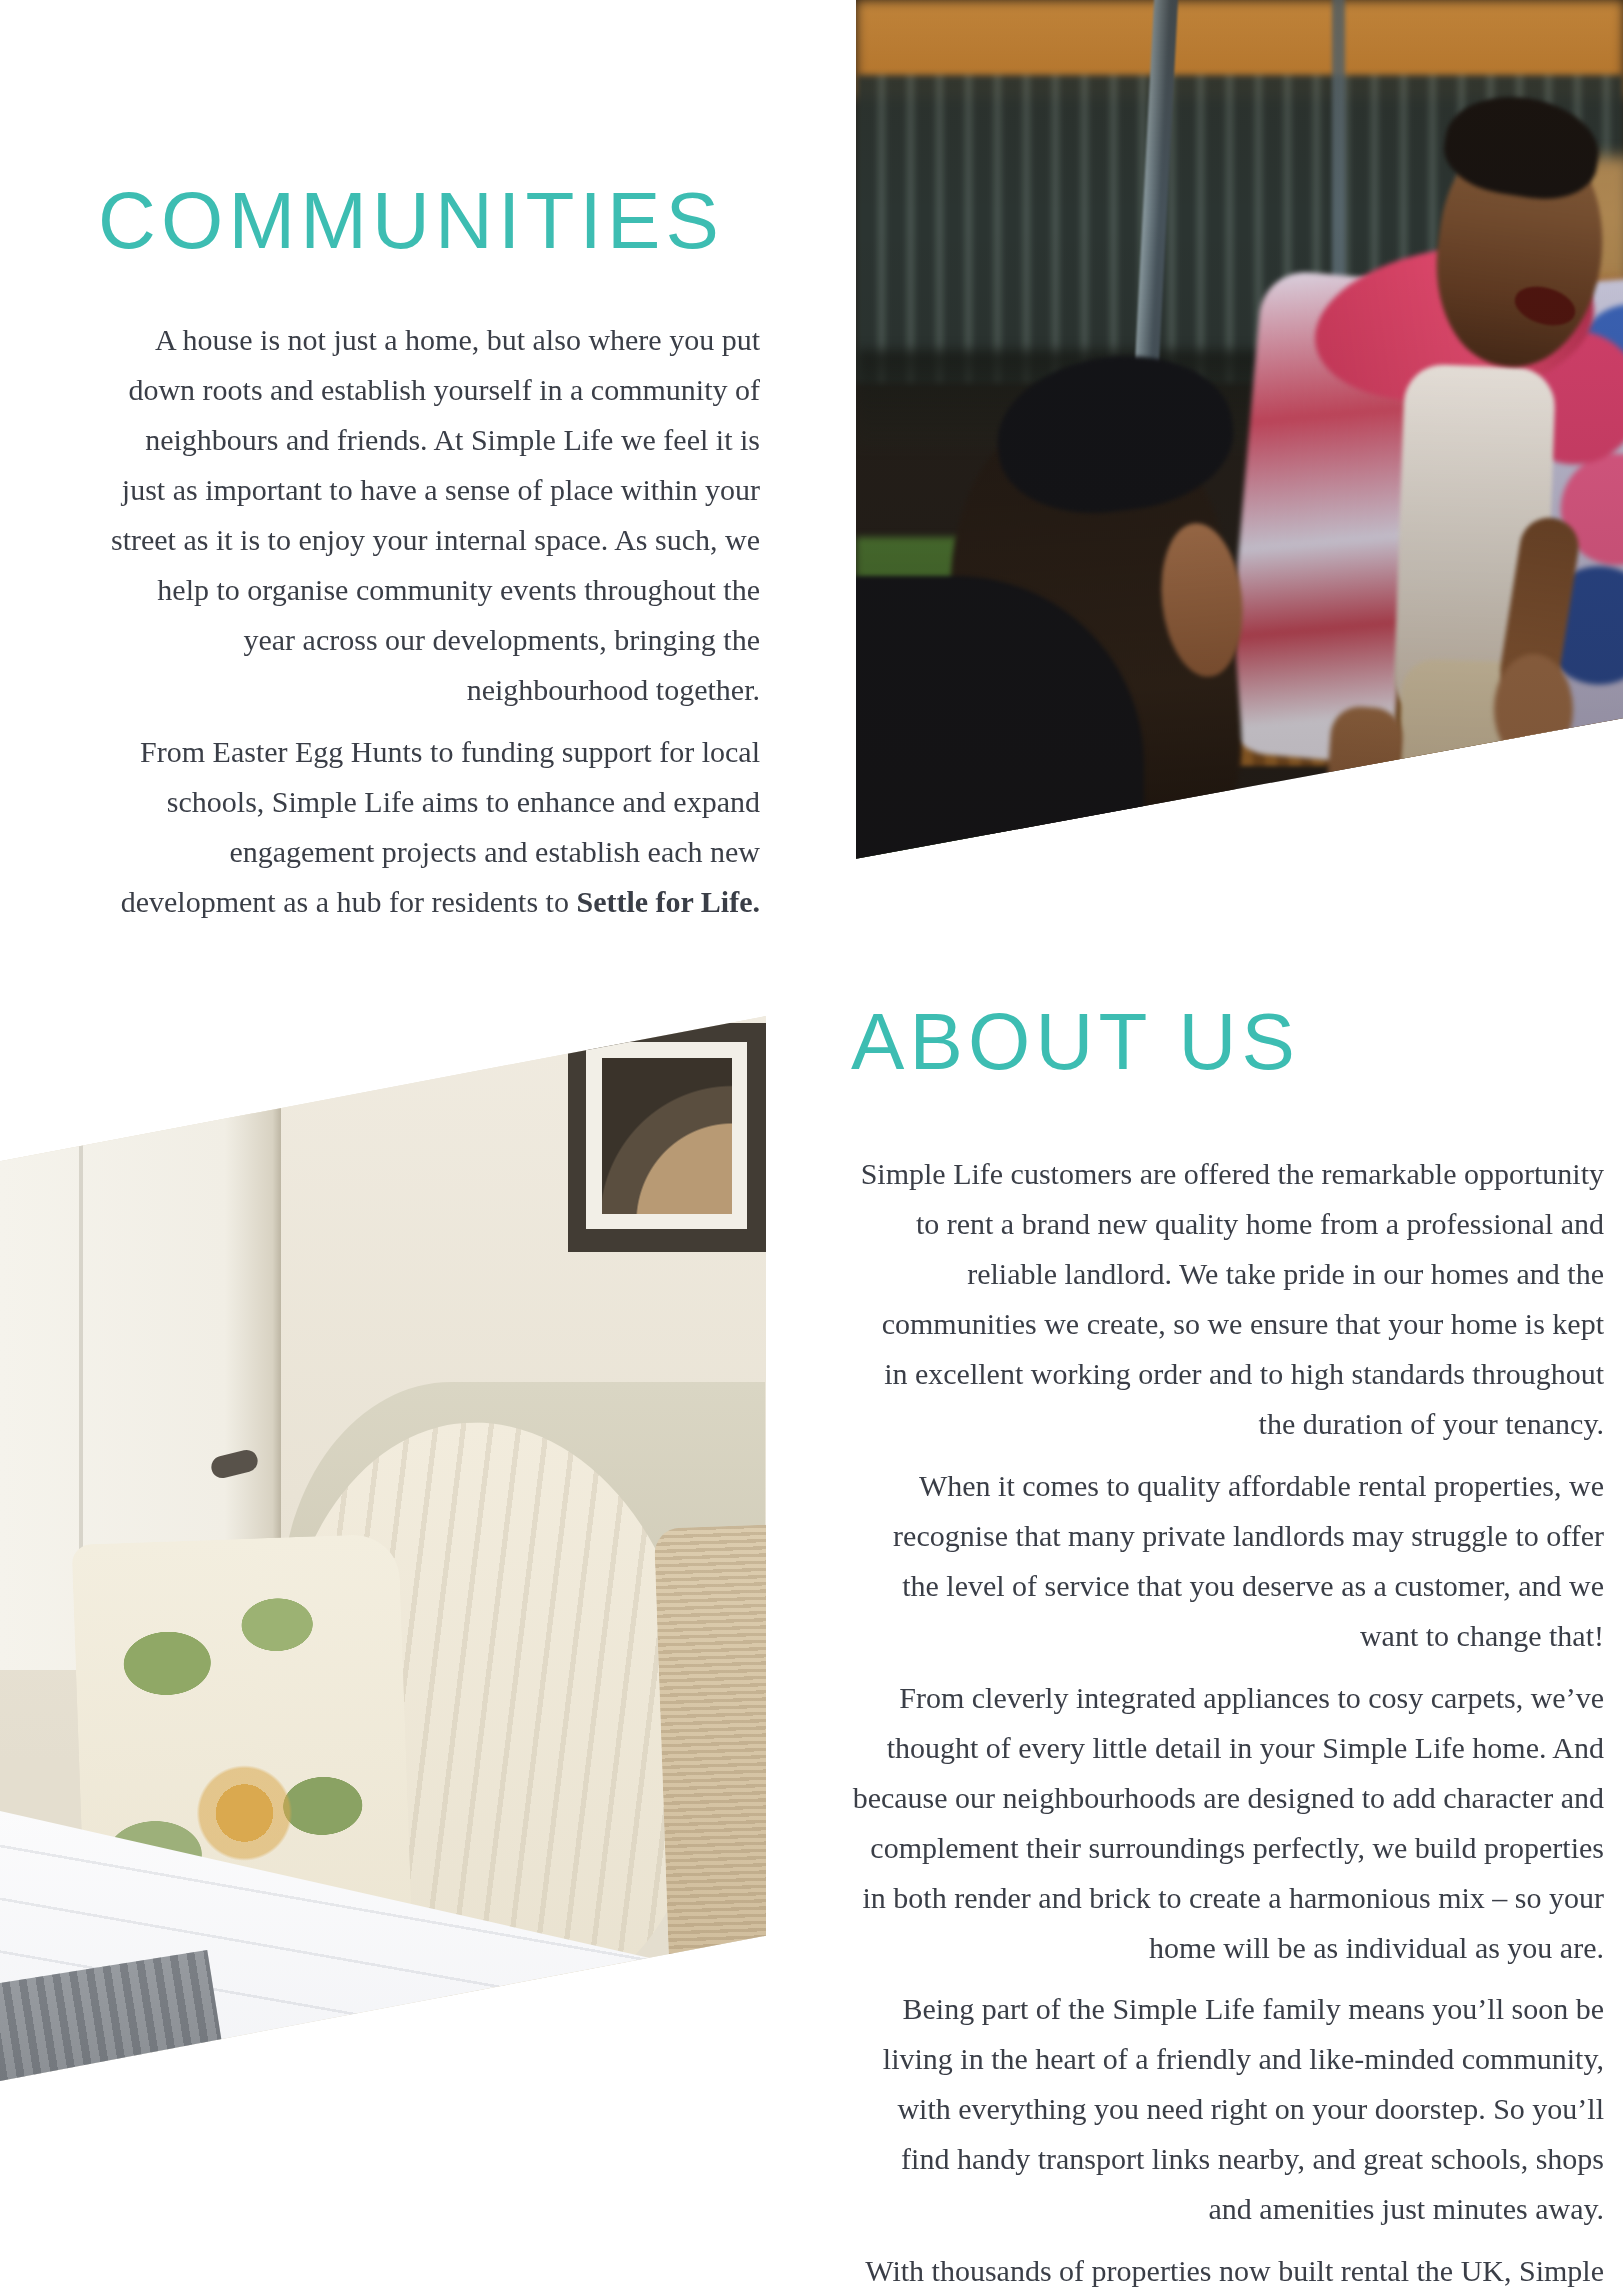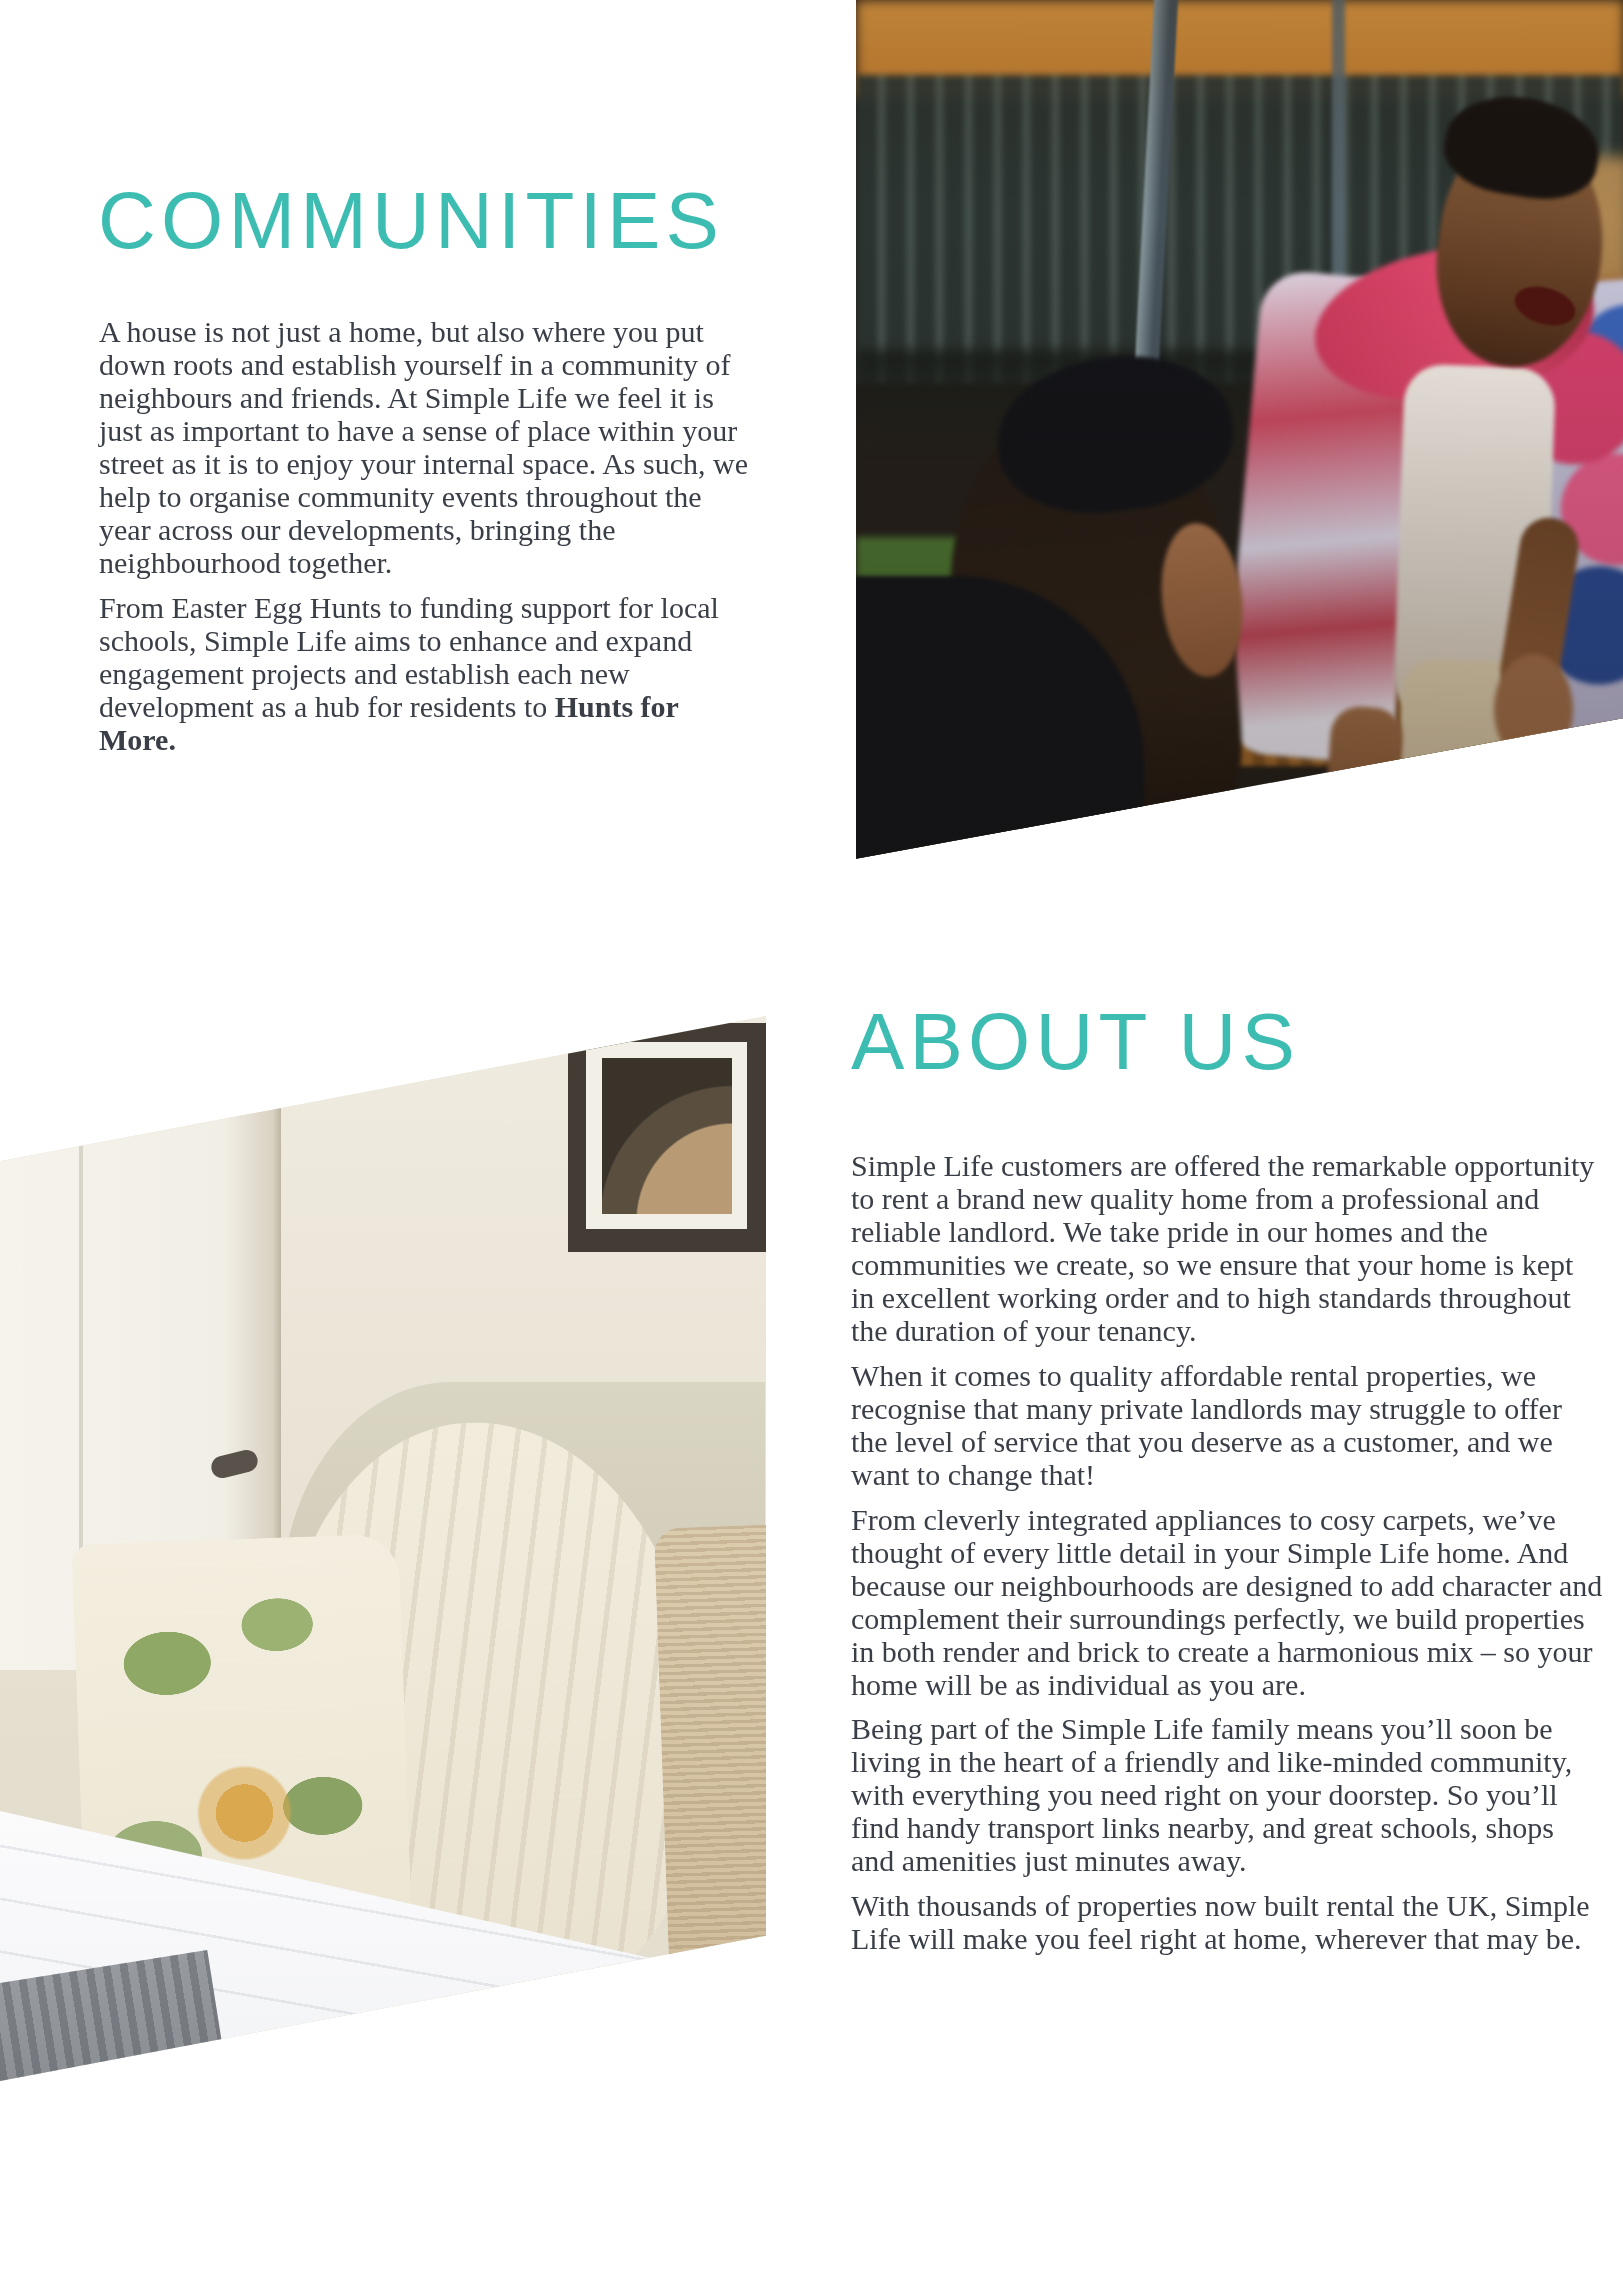--- a/index.html
+++ b/index.html
@@ -3,21 +3,21 @@
 <meta charset="utf-8">
 <style>
   html,body{margin:0;padding:0;background:#ffffff;}
   .page{position:relative;width:1623px;height:2295px;background:#ffffff;overflow:hidden;
         font-family:"Liberation Serif", serif;color:#3a3e47;padding-left:20px;}
 
   
   .display-heading{position:absolute;margin:0;font-family:"Liberation Sans", sans-serif;
         font-weight:400;font-size:80px;line-height:1;letter-spacing:5.2px;color:#3dbdb2;
         white-space:nowrap;}
-  .body-col{position:absolute;font-size:30px;line-height:33px;}
+  .body-col{position:absolute;font-size:30px;line-height:50px;text-align:right;}
   .body-col p{margin:0 0 11.8px 0;}
   .body-col strong{font-weight:bold;}
 
   
   .photo{position:absolute;overflow:hidden;}
   .photo div{position:absolute;}
 
   #photo-communities{left:856px;top:0;width:768px;height:864px;
         clip-path:polygon(0 0,100% 0,100% 83.1%,0 99.4%);background:#241f1a;}
   #photo-bedroom{left:0;top:1016px;width:766px;height:1065px;
@@ -143,21 +143,21 @@
     <div class="p1-woman-face"></div>
     <div class="p1-woman-coat"></div>
     <div class="p1-hands"></div>
     <div class="p1-vignette"></div>
   </div>
 
   <h1 class="display-heading" style="left:98px;top:181px;">COMMUNITIES</h1>
 
   <div class="body-col" style="left:99px;top:315px;width:661px;">
     <p>A house is not just a home, but also where you put down roots and establish yourself in a community of neighbours and friends. At Simple Life we feel it is just as important to have a sense of place within your street as it is to enjoy your internal space. As such, we help to organise community events throughout the year across our developments, bringing the neighbourhood together.</p>
-    <p><span>From Easter Egg Hunts to funding support for local schools, Simple Life aims to enhance and expand engagement projects and establish each new development as a hub for residents to </span><strong>Hunts for More.</strong></p>
+    <p><span>From Easter Egg Hunts to funding support for local schools, Simple Life aims to enhance and expand engagement projects and establish each new development as a hub for residents to </span><strong>Settle for Life.</strong></p>
   </div>
 
   <div class="photo" id="photo-bedroom" role="img" aria-label="Bed with a floral cushion and knitted cushions against a pale headboard">
     <div class="p2-wall"></div>
     <div class="p2-door"></div>
     <div class="p2-door-groove"></div>
     <div class="p2-door-handle"></div>
     <div class="p2-frame"></div>
     <div class="p2-frame-mat"></div>
     <div class="p2-frame-art"></div>

